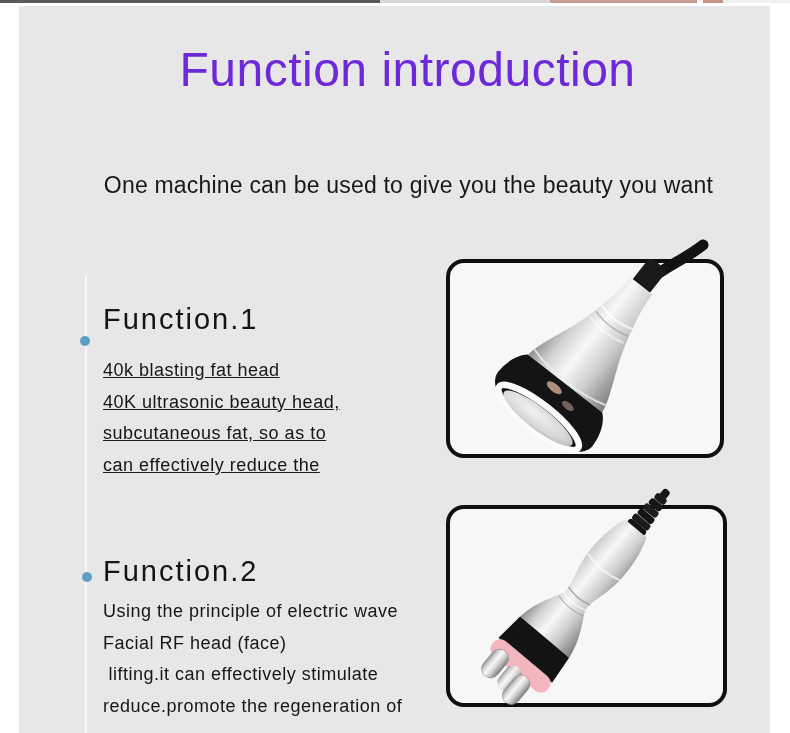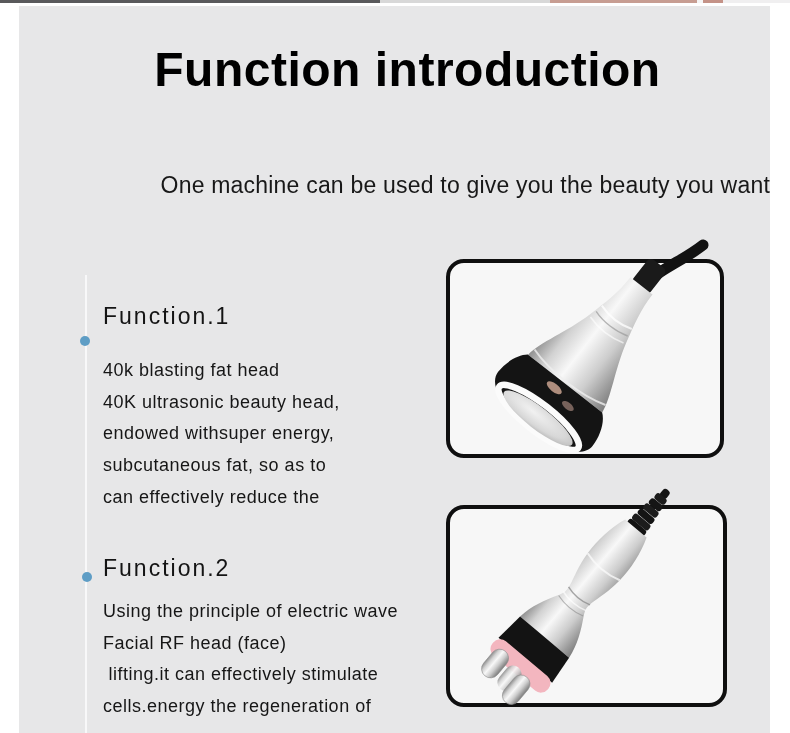--- a/index.html
+++ b/index.html
@@ -23,42 +23,42 @@
     position:absolute;left:19px;top:6px;width:751px;height:727px;
     background:#e7e7e8;
   }
   .timeline{
     position:absolute;left:66px;top:269px;width:2px;height:458px;
     background:rgba(255,255,255,0.72);
   }
   .title{
     position:absolute;left:0;top:36px;width:100%;margin:0;padding-left:26px;
     box-sizing:border-box;text-align:center;
-    font-size:48px;line-height:55px;font-weight:700;letter-spacing:0.5px;color:#000000;
+    font-size:48px;line-height:55px;font-weight:400;letter-spacing:0.5px;color:#6d28d9;
   }
   .title span{display:block;}
   .subtitle{
     position:absolute;left:0;top:166px;width:100%;padding-left:28px;
-    box-sizing:border-box;text-align:right;
+    box-sizing:border-box;text-align:center;
     font-size:23px;letter-spacing:0.2px;color:#181818;
   }
   .fn-heading{
     position:absolute;left:84px;margin:0;
-    font-size:23px;font-weight:400;letter-spacing:2px;color:#141414;
+    font-size:29px;font-weight:400;letter-spacing:2px;color:#141414;
   }
   .fn1{top:297px;}
   .fn2{top:549px;}
   .bullet{
     position:absolute;width:10px;height:10px;border-radius:50%;
     background:#5e9dc5;
   }
   .dot1{left:61px;top:330px;}
   .dot2{left:63px;top:566px;}
   .body-text{position:absolute;left:84px;}
-  .body1{top:349px;}
+  .body1{top:349px;text-decoration:underline;}
   .body2{top:590px;}
   .body-text .line{
     white-space:pre;
     font-size:18px;line-height:31.7px;letter-spacing:0.5px;color:#161616;
   }
   .frame{
     position:absolute;left:427px;box-sizing:border-box;
     border:4px solid #0f0f0f;border-radius:18px;background:#f7f7f7;
   }
   .frame1{top:253px;width:278px;height:199px;}
@@ -85,21 +85,20 @@
     <span>Function introduction</span>
   </h1>
 
   <div class="subtitle">One machine can be used to give you the beauty you want</div>
 
   <span class="bullet dot1"></span>
   <h2 class="fn-heading fn1">Function.1</h2>
   <div class="body-text body1">
     <div class="line">40k blasting fat head</div>
     <div class="line">40K ultrasonic beauty head,</div>
-    <div class="line">endowed withsuper energy,</div>
     <div class="line">subcutaneous fat, so as to</div>
     <div class="line">can effectively reduce the</div>
   </div>
 
   <div class="frame frame1">
     <svg width="278" height="199" viewBox="0 0 278 199">
       <defs>
         <linearGradient id="met1" x1="0" y1="0" x2="1" y2="0">
           <stop offset="0" stop-color="#8f8f8f"></stop>
           <stop offset="0.2" stop-color="#d2d2d2"></stop>
@@ -130,21 +129,21 @@
       </g>
     </svg>
   </div>
 
   <span class="bullet dot2"></span>
   <h2 class="fn-heading fn2">Function.2</h2>
   <div class="body-text body2">
     <div class="line">Using the principle of electric wave</div>
     <div class="line">Facial RF head (face)</div>
     <div class="line"> lifting.it can effectively stimulate</div>
-    <div class="line">cells.energy the regeneration of</div>
+    <div class="line">reduce.promote the regeneration of</div>
   </div>
 
   <div class="frame frame2">
     <svg width="281" height="202" viewBox="0 0 281 202">
       <defs>
         <linearGradient id="met2" x1="0" y1="0" x2="1" y2="0">
           <stop offset="0" stop-color="#8f8f8f"></stop>
           <stop offset="0.2" stop-color="#d2d2d2"></stop>
           <stop offset="0.42" stop-color="#f8f8f8"></stop>
           <stop offset="0.68" stop-color="#cdcdcd"></stop>

